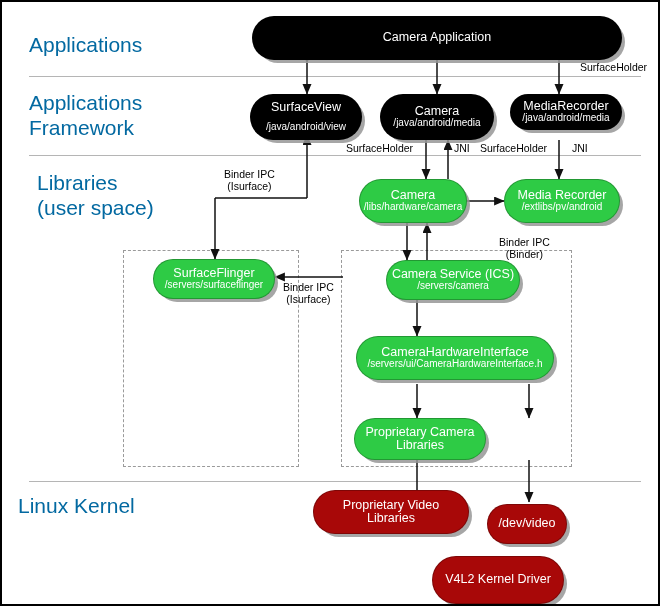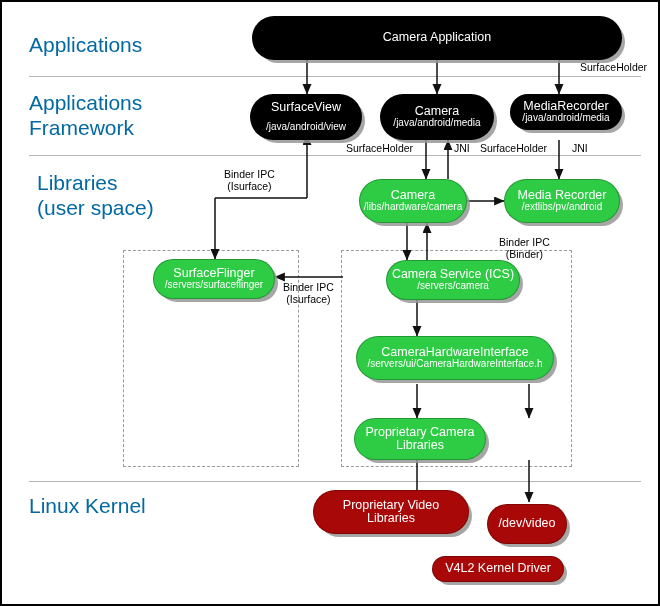--- a/index.html
+++ b/index.html
@@ -37,21 +37,21 @@
 
   <div class="divider" style="left:27px;top:74px;width:612px;"></div>
   <div class="divider" style="left:27px;top:153px;width:612px;"></div>
   <div class="divider" style="left:27px;top:479px;width:612px;"></div>
 
   <div class="layer-label" style="left:27px;top:30px;">Applications</div>
   <div class="layer-label" style="left:27px;top:88px;">Applications
 Framework</div>
   <div class="layer-label" style="left:35px;top:168px;">Libraries
 (user space)</div>
-  <div class="layer-label" style="left:27px;top:491px;">Linux Kernel</div>
+  <div class="layer-label" style="left:16px;top:491px;">Linux Kernel</div>
 
   <div class="dashbox" style="left:121px;top:248px;width:176px;height:217px;"></div>
   <div class="dashbox" style="left:339px;top:248px;width:231px;height:217px;"></div>
 
   <svg class="arrows">
     <defs>
       <marker id="ah" markerWidth="8" markerHeight="8" refX="6.6" refY="3" orient="auto" markerUnits="strokeWidth">
         <path d="M0,0 L7,3 L0,6 z" fill="#111"></path>
       </marker>
       <marker id="ahs" markerWidth="8" markerHeight="8" refX="6.6" refY="3" orient="auto" markerUnits="strokeWidth">
@@ -149,21 +149,21 @@
 
   <div class="node red" style="left:311px;top:488px;width:156px;height:44px;">
     <span class="t1">Proprietary Video</span>
     <span class="t1">Libraries</span>
   </div>
 
   <div class="node red" style="left:485px;top:502px;width:80px;height:40px;">
     <span class="t1">/dev/video</span>
   </div>
 
-  <div class="node red" style="left:430px;top:554px;width:132px;height:26px;">
+  <div class="node red" style="left:430px;top:554px;width:132px;height:48px;">
     <span class="t1">V4L2 Kernel Driver</span>
   </div>
 
   <div class="cap" style="left:578px;top:59px;">SurfaceHolder</div>
 
   <div class="cap" style="left:222px;top:166px;">
     <span>Binder IPC</span><br>
     <span>(Isurface)</span>
   </div>
 

